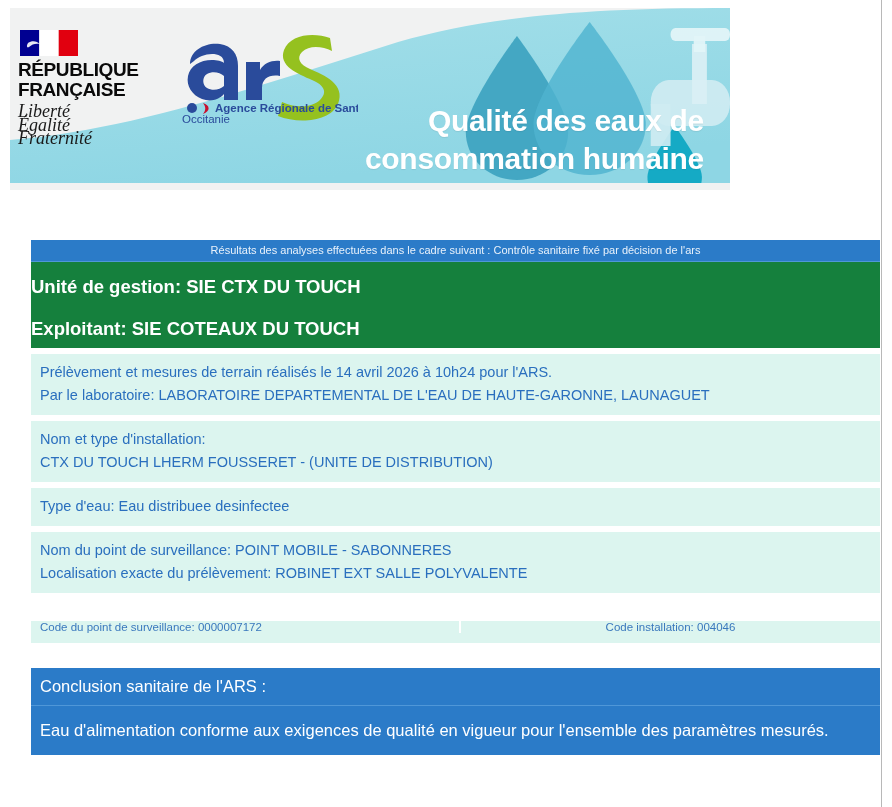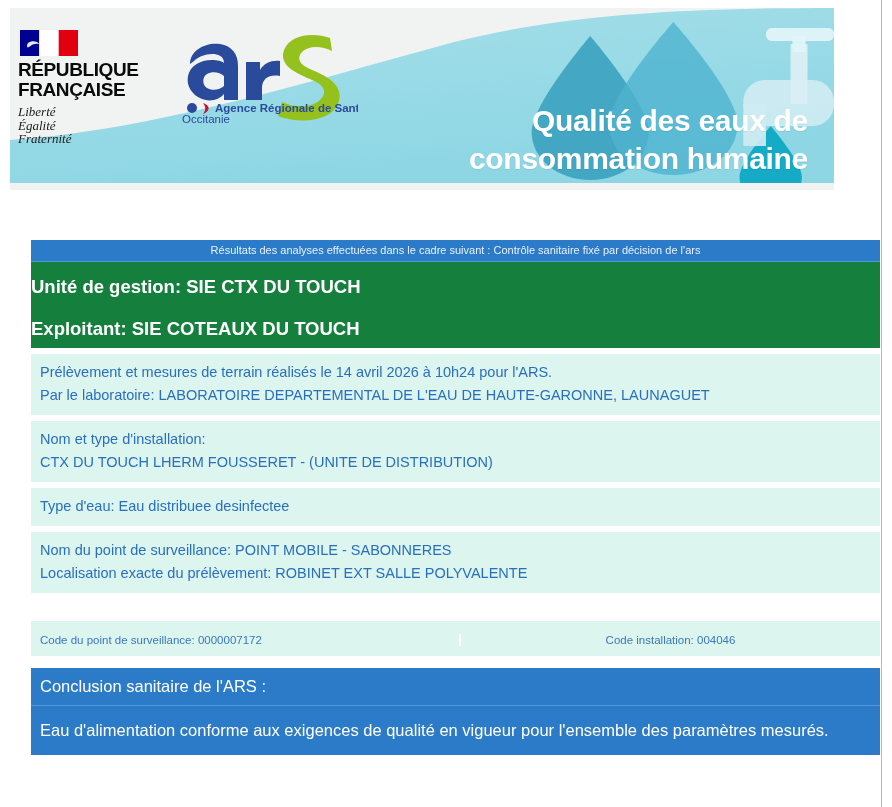--- a/index.html
+++ b/index.html
@@ -11,21 +11,21 @@
     width: 892px; height: 807px;
     font-family: "Liberation Sans", sans-serif;
     overflow: hidden;
     position: relative;
   }
 
   
   .banner {
     position: absolute;
     left: 10px; top: 8px;
-    width: 824px; height: 182px;
+    width: 720px; height: 182px;
     background: #f2f2f2;
     overflow: hidden;
   }
   .banner-wave {
     position: absolute;
     inset: 0;
     overflow: hidden;
   }
   .banner-wave svg { display: block; width: 100%; height: 100%; }
 
@@ -46,21 +46,21 @@
     font-weight: bold;
     font-size: 19px;
     line-height: 20px;
     letter-spacing: -0.4px;
     color: #0a0a0a;
     margin-top: 4px;
   }
   .rf-motto {
     font-family: "Liberation Serif", serif;
     font-style: italic;
-    font-size: 13px;
+    font-size: 18px;
     line-height: 13.5px;
     color: #1a1a1a;
     margin-top: 5px;
   }
 
   .logo-ars {
     position: absolute;
     left: 172px; top: 22px;
     width: 176px; height: 94px;
     z-index: 5;
@@ -115,21 +115,21 @@
     padding: 7px 9px 8px 9px;
     line-height: 23px;
   }
   .info-row .l { display: block; }
 
   .codes {
     background: #dcf5ef;
     display: flex;
     font-size: 11.5px;
     color: #3a78bd;
-    padding: 13px 0 10px 0;
+    padding: 0 0 10px 0;
   }
   .codes > div {
     flex: 1;
     text-align: center;
     border-right: 2px solid #ffffff;
   }
   .codes > div:first-child { text-align: left; padding-left: 9px; }
   .codes > div:last-child { border-right: none; }
 
   

